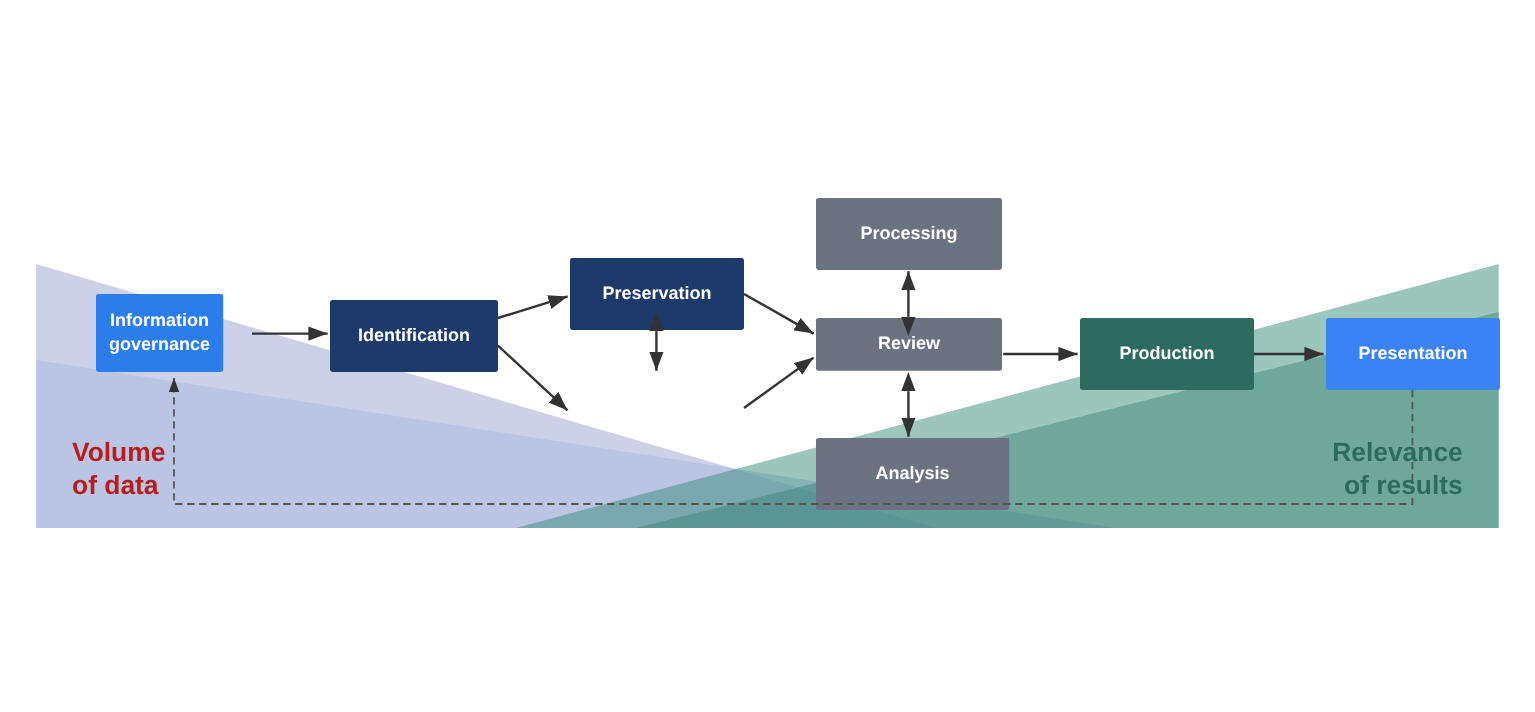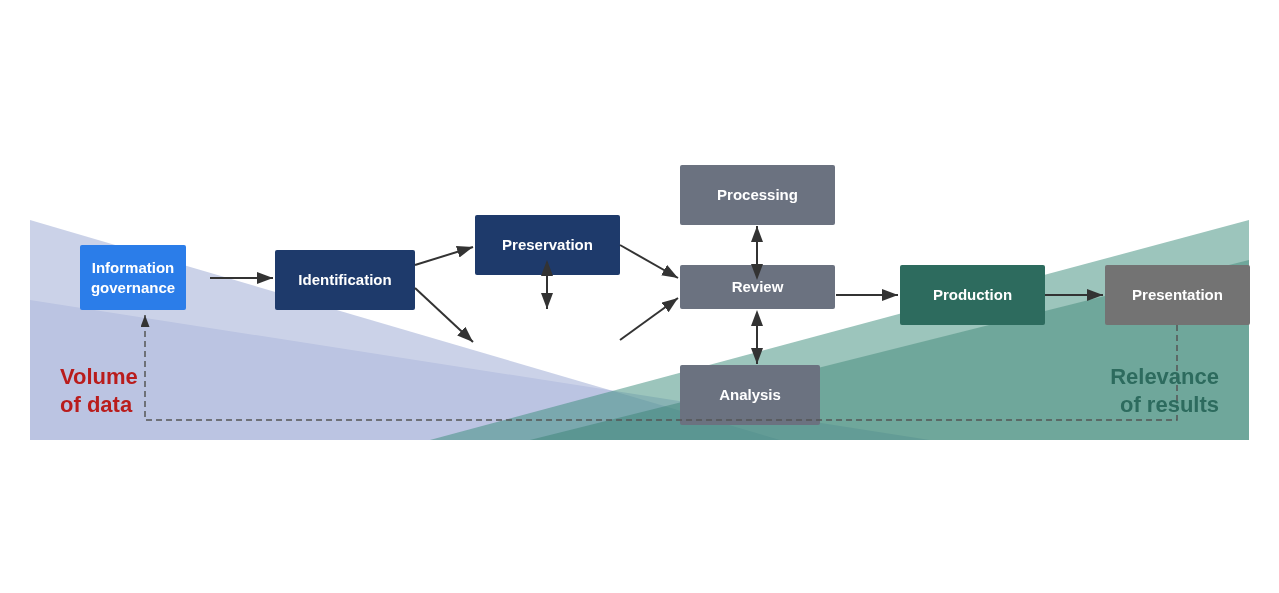--- a/index.html
+++ b/index.html
@@ -99,34 +99,34 @@
     }
     .node-review {
       background: #6b7280;
       width: 155px;
       height: 44px;
       left: 650px;
       top: 245px;
     }
     .node-analysis {
       background: #6b7280;
-      width: 140px;
+      width: 161px;
       height: 60px;
       left: 650px;
       top: 345px;
     }
     .node-production {
       background: #2d6b5e;
       width: 145px;
       height: 60px;
       left: 870px;
       top: 245px;
     }
     .node-presentation {
-      background: #737373;
+      background: #3b82f6;
       width: 145px;
       height: 60px;
       left: 1075px;
       top: 245px;
     }
     
     .label-volume {
       position: absolute;
       bottom: 20px;
       left: 30px;

